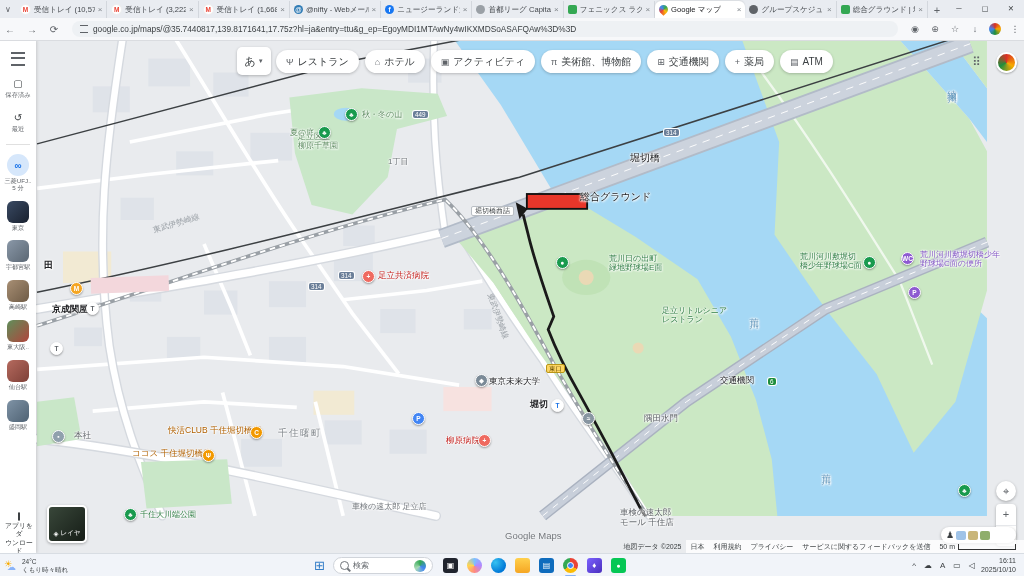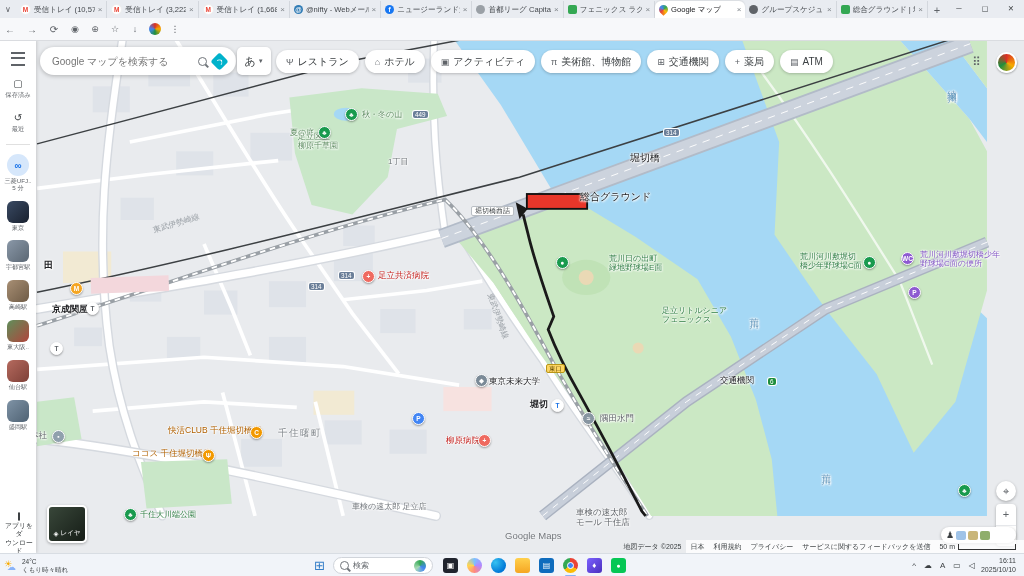--- a/index.html
+++ b/index.html
@@ -51,21 +51,21 @@
   .mlabel[data-kind="dark-s"]{color:#202124;font-size:8.5px;}
   .mlabel[data-kind="park"]{color:#2e7d43;font-size:8px;}
   .mlabel[data-kind="park-s"]{color:#5b8a5e;font-size:8px;}
   .mlabel[data-kind="town"]{color:#80868b;font-size:9.5px;letter-spacing:1.5px;}
   .mlabel[data-kind="water-v"]{color:#6b9dc0;font-size:9.5px;writing-mode:vertical-rl;
     letter-spacing:2px;}
   .mlabel[data-kind="hospital"]{color:#c5221f;font-size:8.5px;}
   .mlabel[data-kind="purple"]{color:#8255c4;font-size:8px;}
   .mlabel[data-kind="poi-orange"]{color:#b06000;font-size:8.5px;}
   .mlabel[data-kind="station"]{color:#202124;font-size:9px;font-weight:bold;}
-  .mlabel[data-kind="place"]{color:#5f6368;font-size:8.5px;}
+  .mlabel[data-kind="place"]{color:#5f6368;font-size:8.5px;margin-left:44px;}
   .mlabel[data-kind="place-s"]{color:#70757a;font-size:8px;}
   .mlabel[data-kind="rail"]{color:#9aa0a6;font-size:8px;text-shadow:none;}
   .mlabel[data-kind="shield"]{background:#6b7f99;color:#fff;font-size:6.3px;border-radius:2px;
     padding:0px 2px;text-shadow:none;box-shadow:0 0 0 1px #fff;}
   .mlabel[data-kind="shield-green"]{background:#1e8e3e;color:#fff;font-size:6.3px;border-radius:2px;
     padding:0 2px;text-shadow:none;box-shadow:0 0 0 1px #fff;}
   .mlabel[data-kind="exit"]{background:#fdd663;color:#5c4500;font-size:6.5px;border-radius:2px;
     padding:0 2px;text-shadow:none;border:.5px solid #b99617;}
   .mlabel[data-kind="whitebox"]{background:#fff;color:#3c4043;font-size:7px;border:1px solid #b9bec4;
     border-radius:2px;padding:0 3px;text-shadow:none;}
@@ -244,20 +244,24 @@
       <span>─</span>
       <span>▢</span>
       <span>✕</span>
     </div>
   </div>
 
   <div class="toolbar">
     <span class="navbtn">←</span>
     <span class="navbtn">→</span>
     <span class="navbtn">⟳</span>
+    <div class="omnibox">
+      <span class="tune"></span>
+      <span class="url">google.co.jp/maps/@35.7440817,139.8171641,17.75z?hl=ja&amp;entry=ttu&amp;g_ep=EgoyMDI1MTAwNy4wIKXMDSoASAFQAw%3D%3D</span>
+    </div>
     <span class="tb-ico">◉</span>
     <span class="tb-ico">⊕</span>
     <span class="tb-ico">☆</span>
     <span class="tb-ico">↓</span>
     <span class="tb-avatar"></span>
     <span class="tb-ico">⋮</span>
   </div>
 
   <div class="map">
     <svg width="1024" height="513" viewBox="0 40 1024 553">
@@ -360,21 +364,21 @@
   <div class="mlabel" data-kind="park-s" style="left: 290px; position: absolute; top: 128px;">夏の庭</div>
       <div class="mlabel" data-kind="park-s" style="left: 362px; position: absolute; top: 110px;">秋・冬の山</div>
       <div class="mlabel" data-kind="park-s" style="left: 298px; position: absolute; top: 132px;">足立区立
 柳原千草園</div>
       <div class="mlabel" data-kind="place-s" style="left: 388px; position: absolute; top: 157px;">1丁目</div>
       <div class="mlabel" data-kind="dark" style="left: 630px; position: absolute; top: 152px;">堀切橋</div>
       <div class="mlabel" data-kind="dark" style="left: 580px; position: absolute; top: 191px;">総合グラウンド</div>
       <div class="mlabel" data-kind="park" style="left: 573px; position: absolute; top: 254px; margin-left: 36px;">荒川日の出町
 緑地野球場E面</div>
       <div class="mlabel" data-kind="park" style="left: 662px; position: absolute; top: 306px;">足立リトルシニア
-フェニックス</div>
+レストラン</div>
       <div class="mlabel" data-kind="park" style="left: 800px; position: absolute; top: 252px;">荒川河川敷堀切
 橋少年野球場C面</div>
       <div class="mlabel" data-kind="purple" style="left: 920px; position: absolute; top: 250px;">荒川河川敷堀切橋少年
 野球場C面の便所</div>
       <div class="mlabel" data-kind="whitebox" style="left: 471px; position: absolute; top: 206px;">堀切橋西詰</div>
       <div class="mlabel" data-kind="hospital" style="left: 378px; position: absolute; top: 271px;">足立共済病院</div>
       <div class="mlabel" data-kind="hospital" style="left: 446px; position: absolute; top: 436px;">柳原病院</div>
       <div class="mlabel" data-kind="dark-s" style="left: 489px; position: absolute; top: 377px;">東京未来大学</div>
       <div class="mlabel" data-kind="station" style="left: 530px; position: absolute; top: 399px;">堀切</div>
       <div class="mlabel" data-kind="place" style="left: 600px; position: absolute; top: 414px;">隅田水門</div>
@@ -419,27 +423,20 @@
       <span class="mpoi" style="left: 582px; position: absolute; top: 412px; background: rgb(135, 149, 161);">≈</span>
       <span class="mpoi" style="left: 86px; position: absolute; top: 302px; background: rgb(255, 255, 255); color: rgb(95, 99, 104);">T</span>
       <span class="mpoi" style="left: 50px; position: absolute; top: 342px; background: rgb(255, 255, 255); color: rgb(95, 99, 104);">T</span>
       <span class="mpoi" style="left: 551px; position: absolute; top: 399px; background: rgb(255, 255, 255); color: rgb(26, 115, 232);">T</span>
       <span class="mpoi" style="left: 70px; position: absolute; top: 282px; background: rgb(245, 166, 35);">M</span>
       <span class="mpoi" style="left: 250px; position: absolute; top: 426px; background: rgb(242, 153, 0);">C</span>
       <span class="mpoi" style="left: 202px; position: absolute; top: 449px; background: rgb(242, 153, 0);">Ψ</span>
       <span class="mpoi" style="left: 52px; position: absolute; top: 430px; background: rgb(144, 160, 173);">▪</span>
     </div>
 
-  <div class="mui searchbox">
-    <input placeholder="Google マップを検索する" style="">
-    <span class="mag"></span>
-    <span class="dirbtn">
-        <i></i>
-      </span>
-  </div>
   <div class="mui imebtn">
     <span>あ</span>
       <small>▼</small>
   </div>
   <div class="mui chips">
 
   <div class="chip">
         <span class="g">Ψ</span>
         <span>レストラン</span>
       </div>

